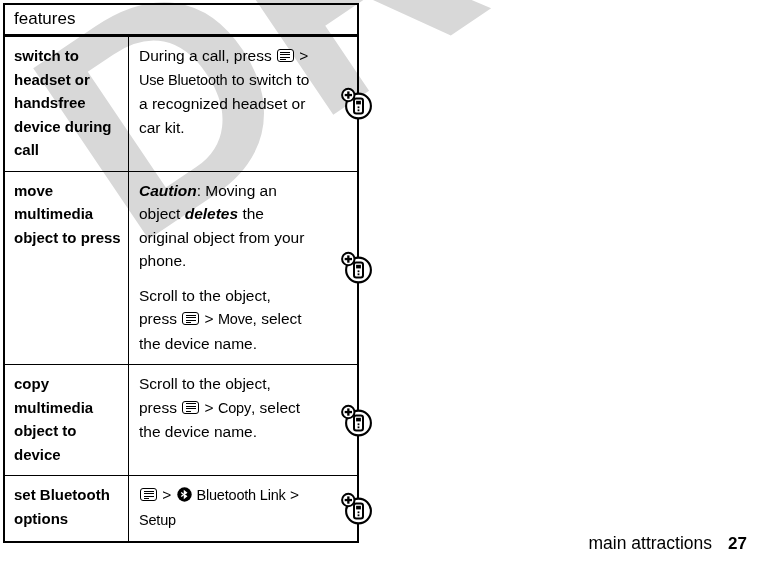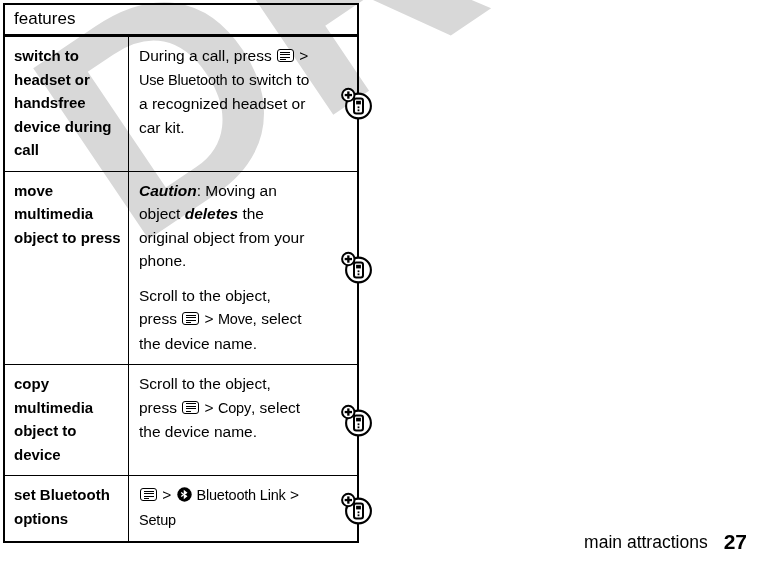--- a/index.html
+++ b/index.html
@@ -153,21 +153,21 @@
     bottom: 9px;
     display: flex;
     align-items: center;
     z-index: 2;
   }
   #footer .chapter {
     font-size: 17.5px;
     margin-right: 16px;
   }
   #footer .pageno {
-    font-size: 21px;
+    font-size: 17px;
     font-weight: bold;
   }
 </style>
 </head>
 <body>
 
 <div id="watermark">
   <div class="draft-text">DRAFT</div>
 </div>
 

